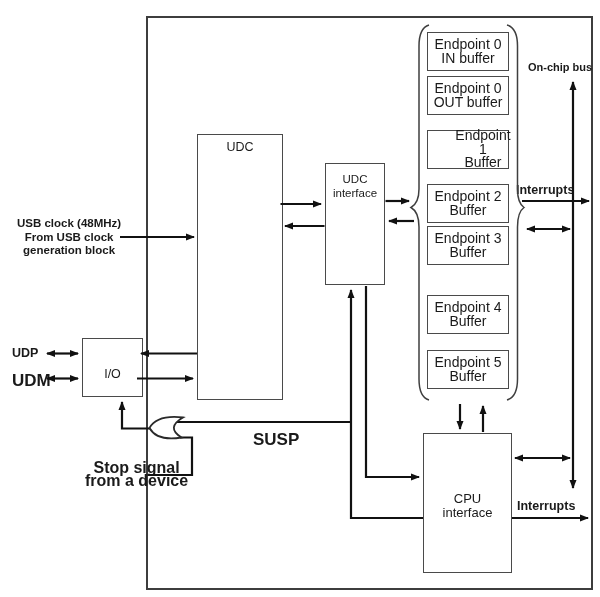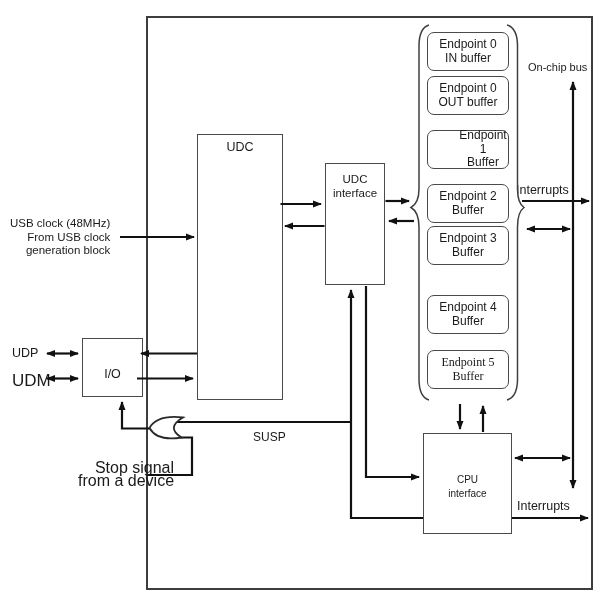--- a/index.html
+++ b/index.html
@@ -8,28 +8,28 @@
     font-family:"Liberation Sans", sans-serif;color:#1a1a1a;
   }
   .box{
     position:absolute;border:1.6px solid #4a4a4a;background:#ffffff;
     display:flex;justify-content:center;text-align:center;
     white-space:pre-line;box-sizing:border-box;
   }
   .chip{
     position:absolute;border:2px solid #3d3d3d;background:transparent;box-sizing:border-box;
   }
-  .lbl{position:absolute;white-space:pre-line;}
-  .tL{text-align:right;}
+  .lbl{position:absolute;white-space:pre-line;font-weight:bold;}
+  .tL{text-align:center;margin-left:7px;}
   .udc-box{left:197px;top:134px;width:86px;height:266px;align-items:flex-start;padding-top:5px;font-size:12.5px;}
   .udci-box{left:325px;top:163px;width:60px;height:122px;align-items:flex-start;padding-top:8px;font-size:11.5px;line-height:14px;}
   .io-box{left:82px;top:338px;width:61px;height:59px;align-items:center;padding-top:12px;font-size:12.5px;}
-  .cpu-box{left:423px;top:433px;width:89px;height:101px;flex-direction:column;align-items:center;padding-top:6px;font-size:10px;line-height:14px;}
+  .cpu-box{left:423px;top:433px;width:89px;height:140px;flex-direction:column;align-items:center;padding-top:6px;font-size:13px;line-height:14px;}
   .cpu-regs{margin-top:17px;}
-  .ep-box{left:427px;width:82px;height:39px;border-width:1.5px;align-items:center;font-size:12px;line-height:13.5px;border-radius:7px;}
+  .ep-box{left:427px;width:82px;height:39px;border-width:1.5px;align-items:center;font-size:14px;line-height:13.5px;}
   svg.wires{position:absolute;left:0;top:0;pointer-events:none;}
 </style>
 </head>
 <body>
 
 <div class="stage">
 
   <div class="chip" style="left:146px;top:16px;width:447px;height:574px;"></div>
 
   <div class="box udc-box">
@@ -55,29 +55,29 @@
   <div class="box ep-box" style="top:76px;"><span>Endpoint 0
 OUT buffer</span></div>
   <div class="box ep-box" style="top:130px;padding-left:30px;"><span>Endpoint 1
 Buffer</span></div>
   <div class="box ep-box" style="top:184px;"><span>Endpoint 2
 Buffer</span></div>
   <div class="box ep-box" style="top:226px;"><span>Endpoint 3
 Buffer</span></div>
   <div class="box ep-box" style="top:295px;"><span>Endpoint 4
 Buffer</span></div>
-  <div class="box ep-box" style="top:350px;font-family:Liberation Serif, serif;"><span>Endpoint 5
+  <div class="box ep-box" style="top:350px;"><span>Endpoint 5
 Buffer</span></div>
 
   <div class="lbl tL" style="left:10px;top:217px;font-size:11.5px;line-height:13.5px;">USB clock (48MHz)
 From USB clock
 generation block</div>
   <div class="lbl" style="left:12px;top:346px;font-size:12.5px;">UDP</div>
   <div class="lbl" style="left:12px;top:371px;font-size:17px;">UDM</div>
-  <div class="lbl" style="left:253px;top:430px;font-size:12px;">SUSP</div>
+  <div class="lbl" style="left:253px;top:430px;font-size:17px;">SUSP</div>
   <div class="lbl tL" style="left:78px;top:462px;font-size:16px;line-height:12.5px;">Stop signal
 from a device</div>
   <div class="lbl" style="left:528px;top:61px;font-size:11px;">On-chip bus</div>
   <div class="lbl" style="left:516px;top:183px;font-size:12.5px;">Interrupts</div>
   <div class="lbl" style="left:517px;top:499px;font-size:12.5px;">Interrupts</div>
 
   <svg class="wires" width="600" height="597" viewBox="0 0 600 597">
     <defs>
       <marker id="ah" viewBox="0 0 10 8" markerWidth="10" markerHeight="8" refX="8.5" refY="4" orient="auto-start-reverse" markerUnits="userSpaceOnUse">
         <path d="M0.5,0.5 L9.5,4 L0.5,7.5 Z" fill="#111111"></path>

